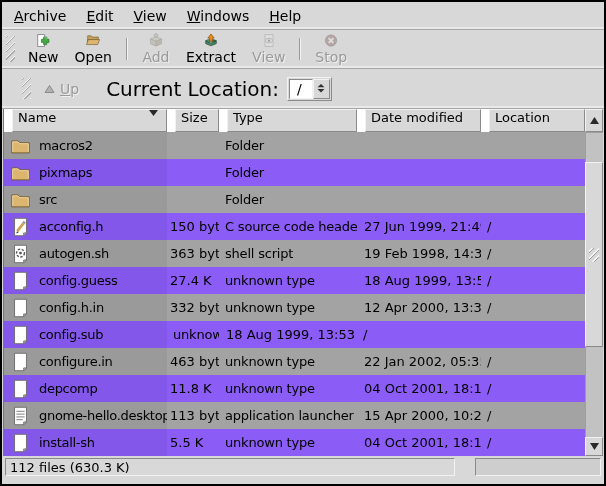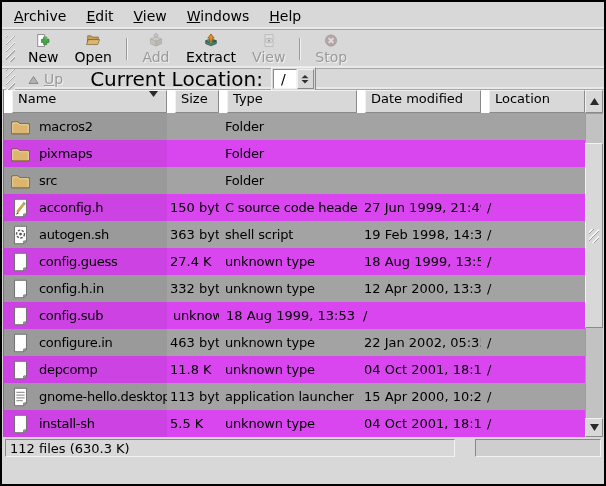--- a/index.html
+++ b/index.html
@@ -29,40 +29,40 @@
     background:repeating-linear-gradient(135deg,#f4f4f4 0 1px,#a8a8a8 1px 2px,#d8d8d8 2px 5px);}
   .tb-btn{display:flex;flex-direction:column;align-items:center;justify-content:center;
     padding:1px 8px;min-width:44px;gap:1px;}
   .tb-btn svg{width:26px;height:26px;}
   .tb-btn .tb-label{font-size:14px;line-height:16px;}
   .tb-btn.disabled .tb-label{color:#9a9a9a;text-shadow:1px 1px 0 #f0f0f0;}
   .tb-btn.disabled svg{filter:grayscale(60%) opacity(.45) contrast(80%);}
   .vsep{width:0;border-left:1px solid #9a9a9a;border-right:1px solid #f2f2f2;margin:6px 6px;}
 
   
-  .locbar{height:21px;display:flex;align-items:center;padding:0 3px;
+  .locbar{height:40px;display:flex;align-items:center;padding:0 19px;
     border-bottom:1px solid #a6a6a6;box-shadow:inset 0 -2px 0 #e9e9e9;}
   .locbar .grip{height:21px;margin:0 5px 0 1px;}
   .up-btn{display:flex;align-items:center;gap:4px;padding:2px 7px;font-size:14px;}
   .up-btn.disabled span{color:#9a9a9a;text-shadow:1px 1px 0 #f0f0f0;}
   .up-btn u{text-decoration:underline;}
   .loc-label{font-size:20px;margin:0 8px 0 6px;}
   .combo{display:flex;align-items:stretch;height:24px;background:#d8d8d8;padding:1px;}
   .combo-entry{width:24px;background:#fff;font-size:14px;padding:1px 0 0 7px;}
   .combo-arrow{width:17px;display:flex;align-items:center;justify-content:center;background:#d8d8d8;}
 
   
   .list-area{height:347px;display:flex;margin:0 1px;border-left:1px solid #767676;}
   .table-wrap{flex:1;display:flex;flex-direction:column;overflow:hidden;background:#fff;}
   .hdr,.file-row{display:grid;grid-template-columns:163px 52px 138px 124px 1fr;}
   .hdr{height:23px;flex:none;}
   .hdr-cell{background:#d8d8d8;border:1px solid;border-color:#f2f2f2 #8a8a8a #8a8a8a #f2f2f2;
     font-size:13px;display:flex;align-items:flex-start;padding:0 4px 0 5px;overflow:hidden;white-space:nowrap;margin-left:8px;}
   .hdr-cell .spacer{flex:1;}
-  .file-row{height:27px;flex:none;background:#d946ef;font-size:13px;}
+  .file-row{height:27px;flex:none;background:#8b5cf6;font-size:13px;}
   .file-row.stripe{background:#a3a3a3;}
   .cell{display:flex;align-items:center;overflow:hidden;white-space:nowrap;}
   .c-name{background:rgba(0,0,0,0.05);padding-left:5px;gap:7px;letter-spacing:-0.3px;}
   .c-name svg{width:23px;height:22px;flex:none;}
   .c-size{padding-left:3px;}
   .c-type{padding-left:6px;letter-spacing:-0.2px;}
   .c-date{padding-left:7px;}
   .c-loc{padding-left:6px;}
 
   

